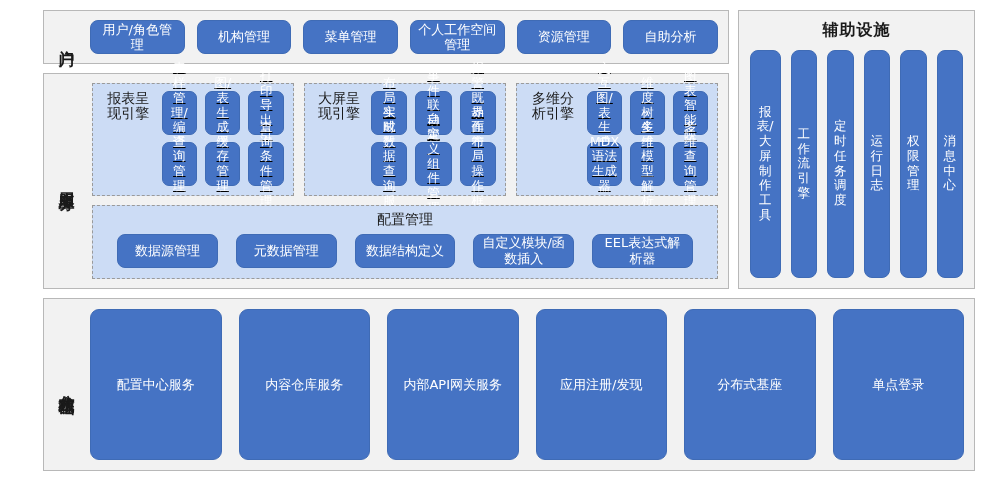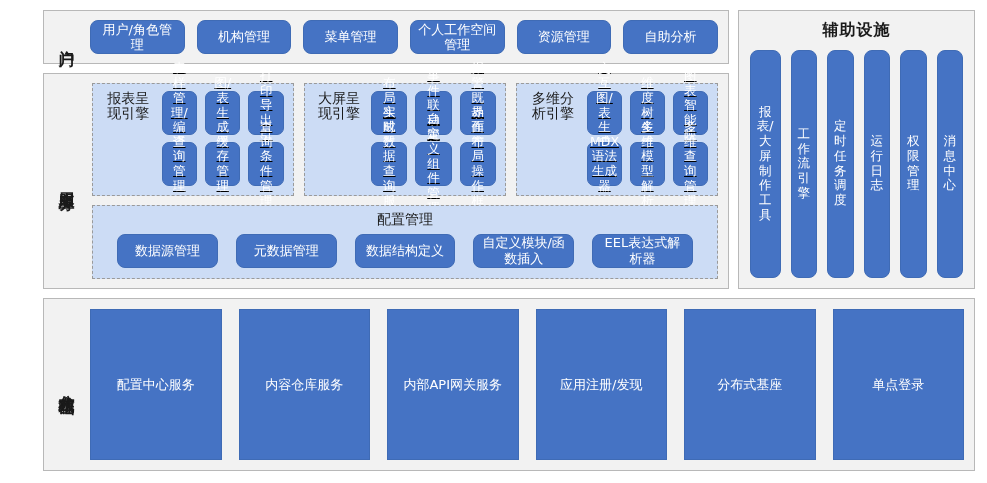--- a/index.html
+++ b/index.html
@@ -211,21 +211,21 @@
     flex: 1 1 auto;
   }
   .infra-body {
     align-items: stretch;
     padding: 10px 10px 10px 2px;
     gap: 17px;
   }
   .infra-body .btn {
     flex: 1 1 0;
     font-size: 13px;
-    border-radius: 0;
+    border-radius: 9px;
     min-height: 70px;
   }
 </style>
 </head>
 <body>
 
 <div id="page">
 
   <div class="top-area">
 

